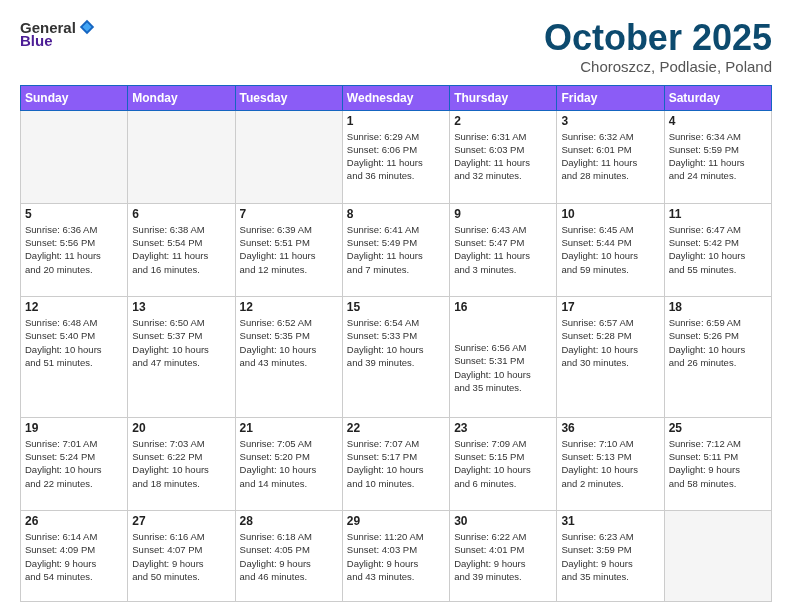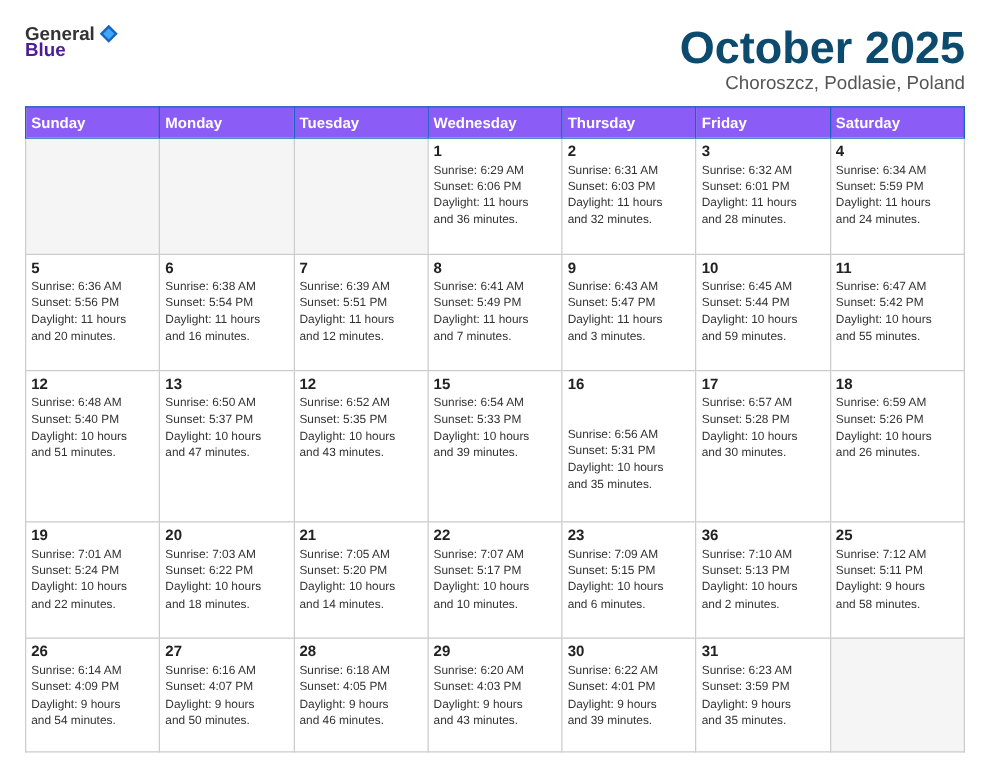--- a/index.html
+++ b/index.html
@@ -342,21 +342,21 @@
           </td>
           <td>
             <span class="day-num">28</span>
             <div class="day-info" style="white-space: pre-line;">Sunrise: 6:18 AM
 Sunset: 4:05 PM
 Daylight: 9 hours
 and 46 minutes.</div>
           </td>
           <td>
             <span class="day-num">29</span>
-            <div class="day-info" style="white-space: pre-line;">Sunrise: 6:20 AM
+            <div class="day-info" style="white-space: pre-line;">Sunrise: 11:20 AM
 Sunset: 4:03 PM
 Daylight: 9 hours
 and 43 minutes.</div>
           </td>
           <td>
             <span class="day-num">30</span>
             <div class="day-info" style="white-space: pre-line;">Sunrise: 6:22 AM
 Sunset: 4:01 PM
 Daylight: 9 hours
 and 39 minutes.</div>

